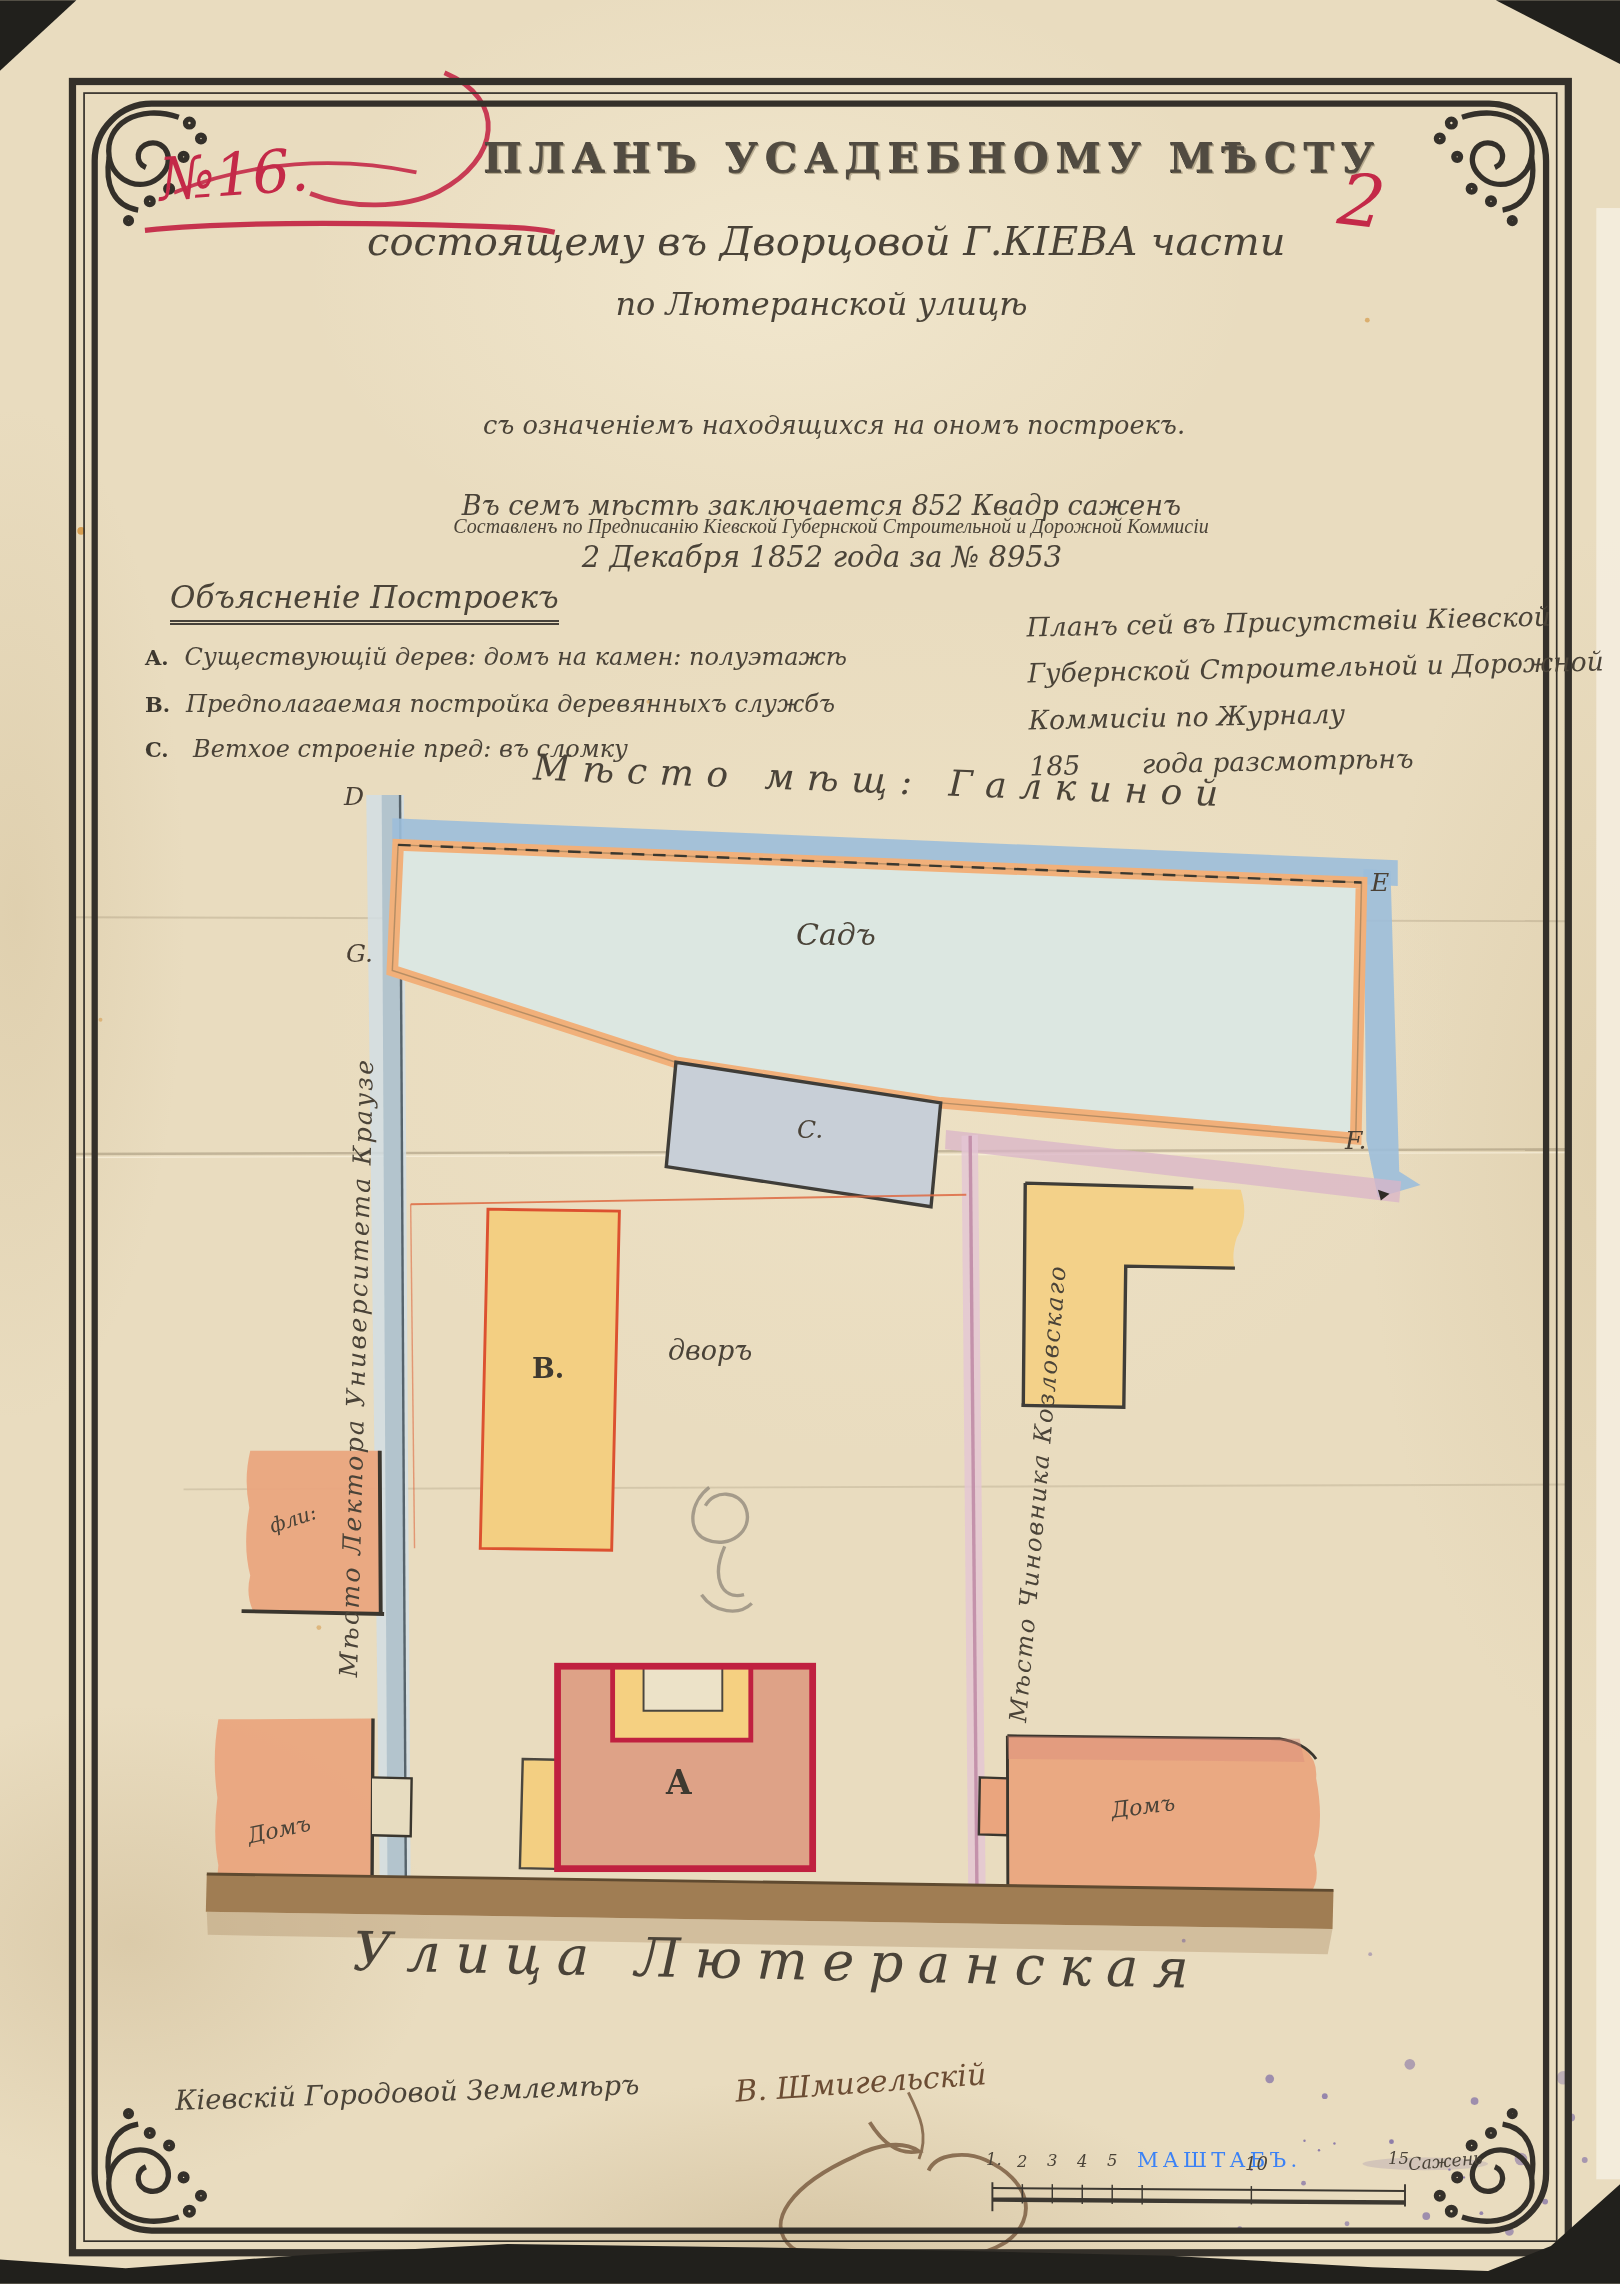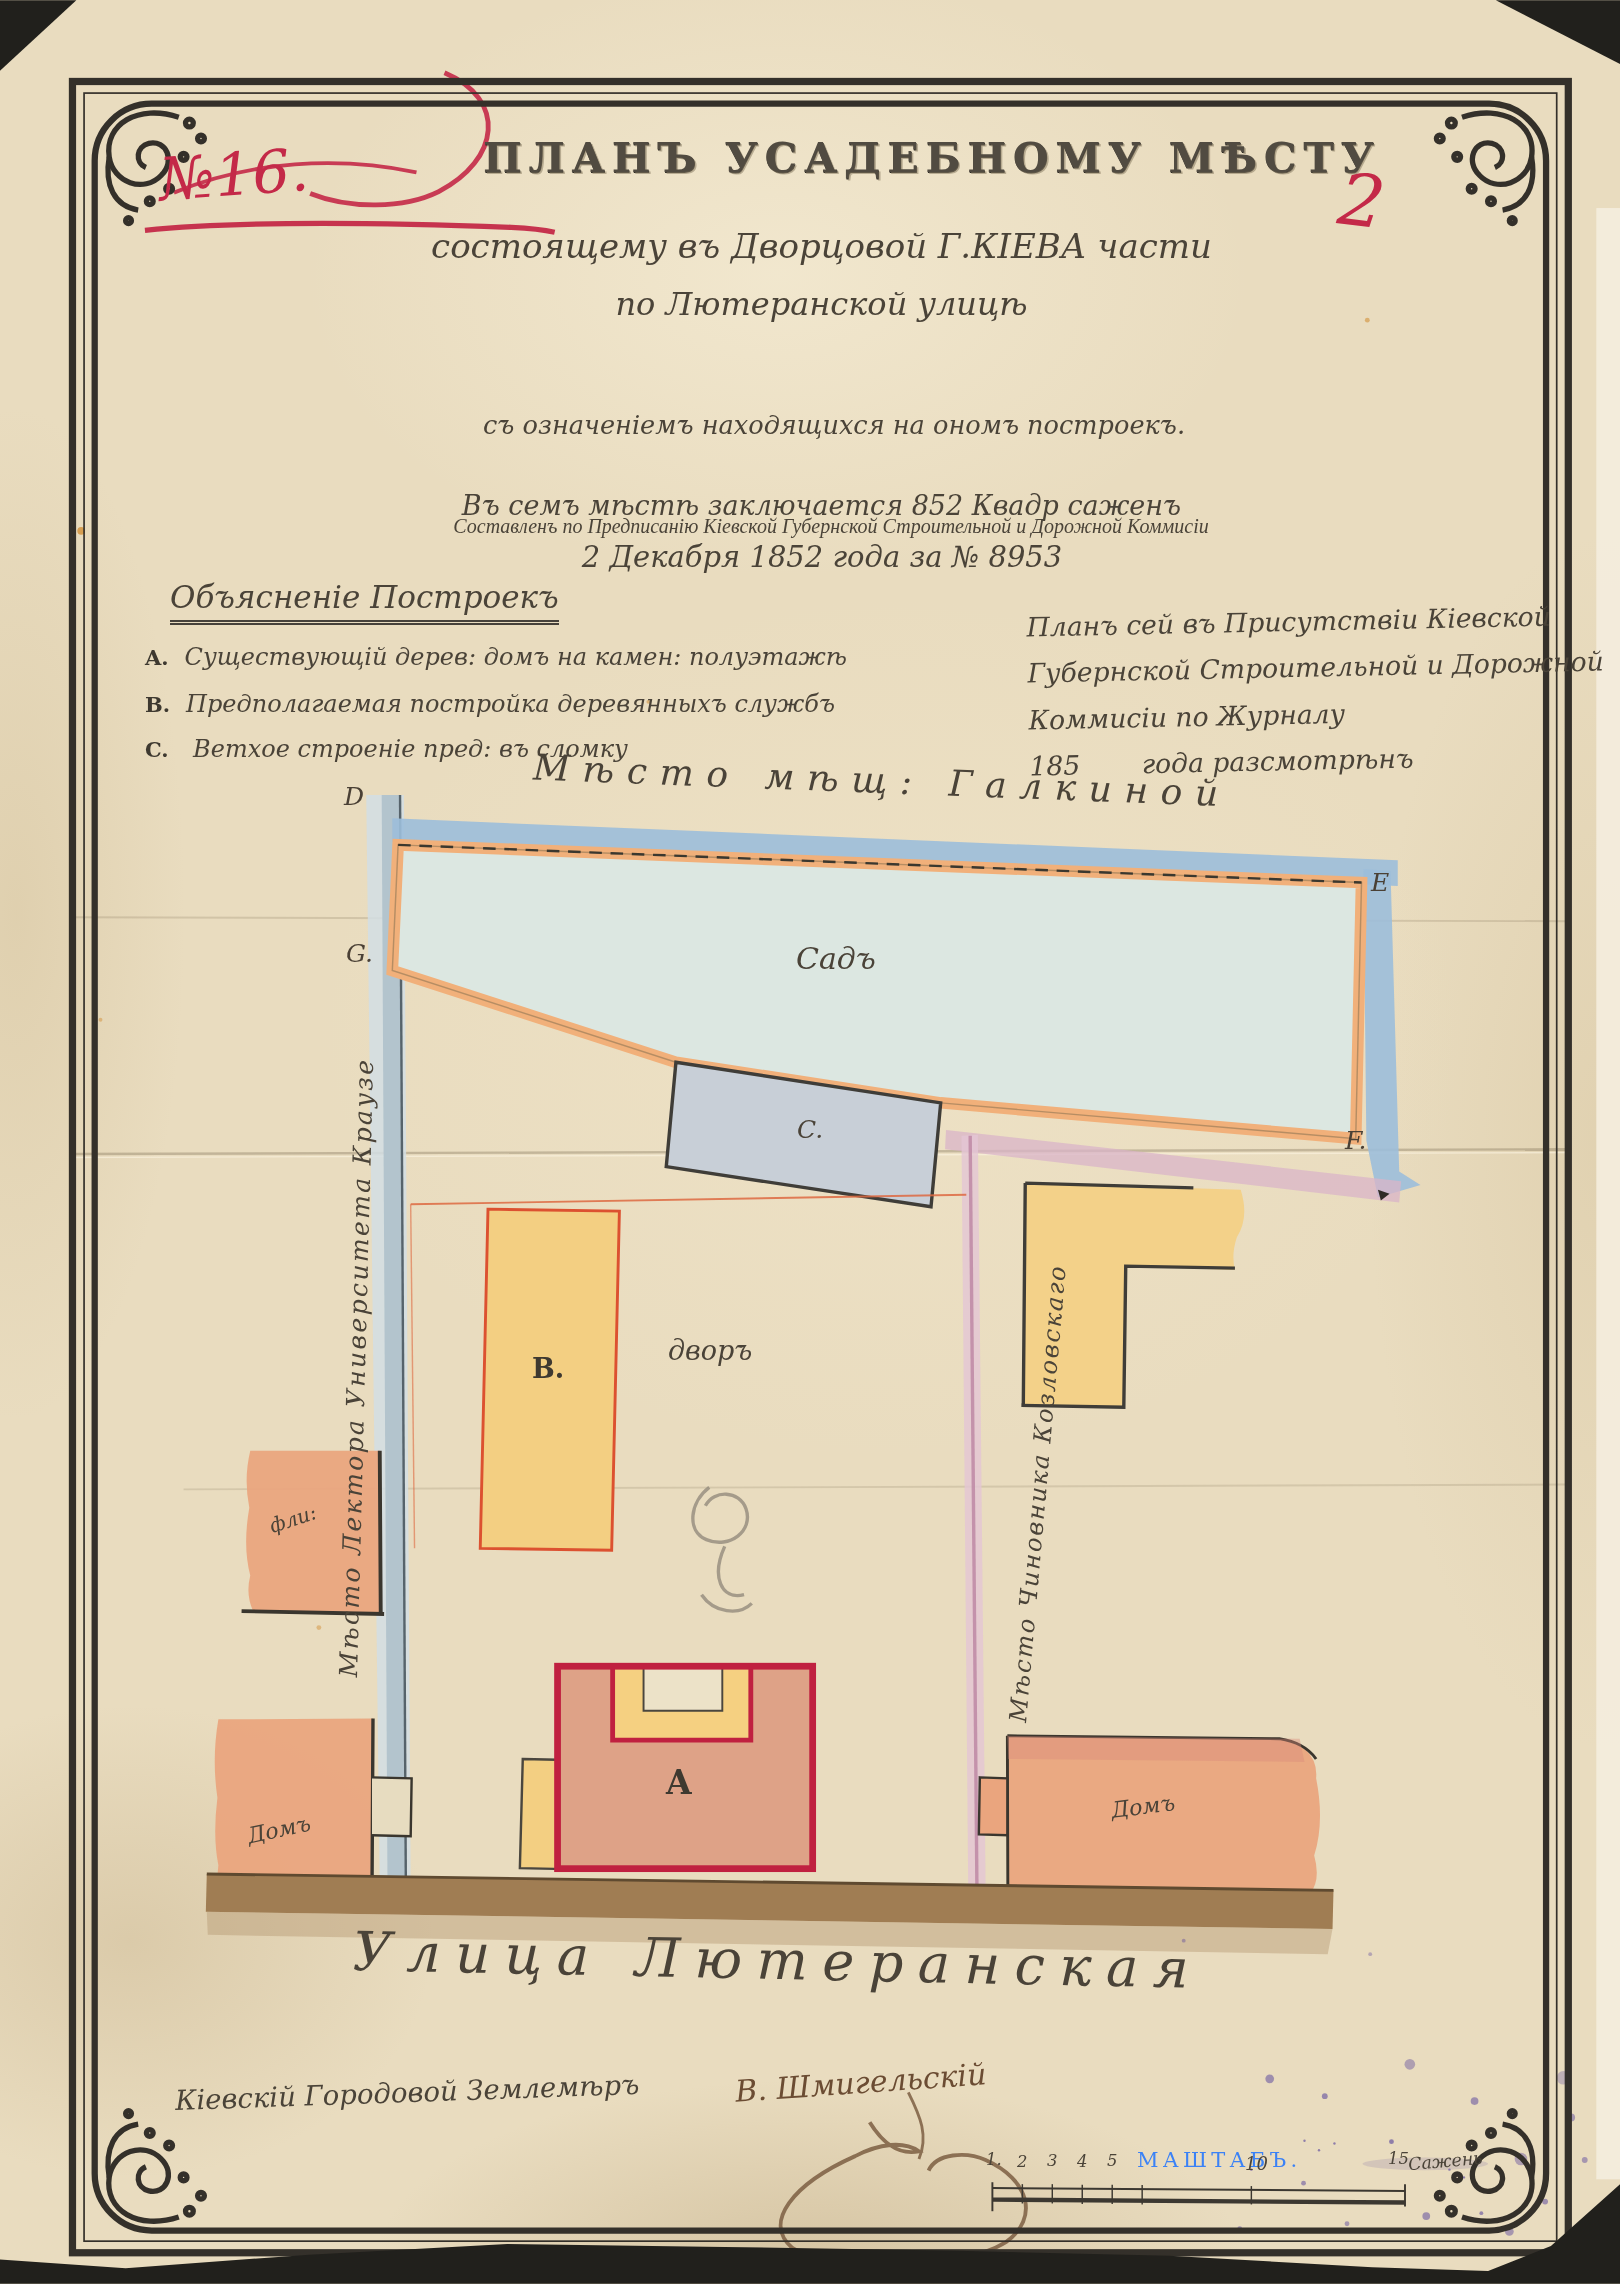--- a/index.html
+++ b/index.html
@@ -208,21 +208,21 @@
       <path d="M3353,0 L3096,0 L3353,132 Z"></path>
       <path d="M0,4726 L0,4676 L260,4694 L640,4666 L1050,4644 L1500,4650 L1980,4658 L2420,4668 L2840,4692 L3080,4700 L3210,4648 L3353,4520 L3353,4726 Z"></path>
     </g>
     <rect x="3304" y="430" width="49" height="4080" fill="#f3ecdc" opacity=".95"></rect>
   </svg>
 
   <div class="lbl cur red" style="left:159px;top:140px;font-size:59px;transform:rotate(-4deg);">№16.</div>
   <div class="lbl cur red" style="left:1339px;top:159px;font-size:72px;transform:rotate(7deg);">2</div>
 
   <div class="lbl title ctr" style="left:483px;top:134px;width:686px;font-size:41px;letter-spacing:6.8px;">ПЛАНЪ УСАДЕБНОМУ МѢСТУ</div>
-  <div class="lbl cur ctr" style="left:367px;top:226px;width:909px;font-size:34px;">состоящему въ Дворцовой Г.КІЕВА части</div>
+  <div class="lbl cur ctr" style="left:367px;top:218px;width:909px;font-size:40px;">состоящему въ Дворцовой Г.КІЕВА части</div>
   <div class="lbl cur ctr" style="left:522px;top:285px;width:599px;font-size:32px;">по Лютеранской улицѣ</div>
   <div class="lbl cur ctr" style="left:483px;top:410px;width:677px;font-size:25.6px;">съ означеніемъ находящихся на ономъ построекъ.</div>
   <div class="lbl cur ctr" style="left:459px;top:450px;width:725px;font-size:27px;margin-top:40px;">Въ семъ мѣстѣ заключается 852 Квадр саженъ</div>
   <div class="lbl cur ctr" style="left:193px;top:515px;width:1276px;font-size:20px;font-family:Liberation Serif, serif;">Составленъ по Предписанію Кіевской Губернской Строительной и Дорожной Коммисіи</div>
   <div class="lbl cur ctr" style="left:556px;top:540px;width:532px;font-size:29px;">2 Декабря 1852 года за № 8953</div>
 
   <div class="lbl cur u2" style="left:170px;top:579px;font-size:31px;">Объясненіе Построекъ</div>
   <div class="lbl" style="left:145px;top:643px;">
     <span class="legend-key">A.</span>
     <span class="legend-text" style="margin-left:13.5px;">Существующій дерев: домъ на камен: полуэтажѣ</span>
@@ -240,21 +240,21 @@
     <div class="cur">Планъ сей въ Присутствіи Кіевской</div>
     <div class="cur">Губернской Строительной и Дорожной</div>
     <div class="cur">Коммисіи по Журналу</div>
     <div>
       <span class="cur">185</span>
       <span class="cur" style="margin-left:53px;">года разсмотрѣнъ</span>
     </div>
   </div>
 
   <div class="lbl cur ctr" style="left:459px;top:760px;width:846px;font-size:36px;letter-spacing:12.6px;transform:rotate(2.2deg);">Мѣсто мѣщ: Галкиной</div>
-  <div class="lbl cur" style="left:796px;top:917px;font-size:30px;margin-top:24px;">Садъ</div>
+  <div class="lbl cur" style="left:796px;top:917px;font-size:30px;">Садъ</div>
   <div class="lbl cur" style="left:797px;top:1115px;font-size:25px;">C.</div>
   <div class="lbl cur" style="left:668px;top:1335px;font-size:27px;">дворъ</div>
   <div class="lbl" style="left:532px;top:1353px;font-size:27px;font-weight:bold;color:#3e3930;">B.</div>
   <div class="lbl" style="left:666px;top:1763px;font-size:33px;font-weight:bold;color:#3e3930;">A</div>
 
   <div class="lbl cur" style="left:344px;top:782px;font-size:25px;color:#4a4035;">D</div>
   <div class="lbl cur" style="left:1371px;top:868px;font-size:25px;color:#4a4035;">E</div>
   <div class="lbl cur" style="left:346px;top:939px;font-size:25px;color:#4a4035;">G.</div>
   <div class="lbl cur" style="left:1345px;top:1126px;font-size:25px;color:#4a4035;">F.</div>
 

